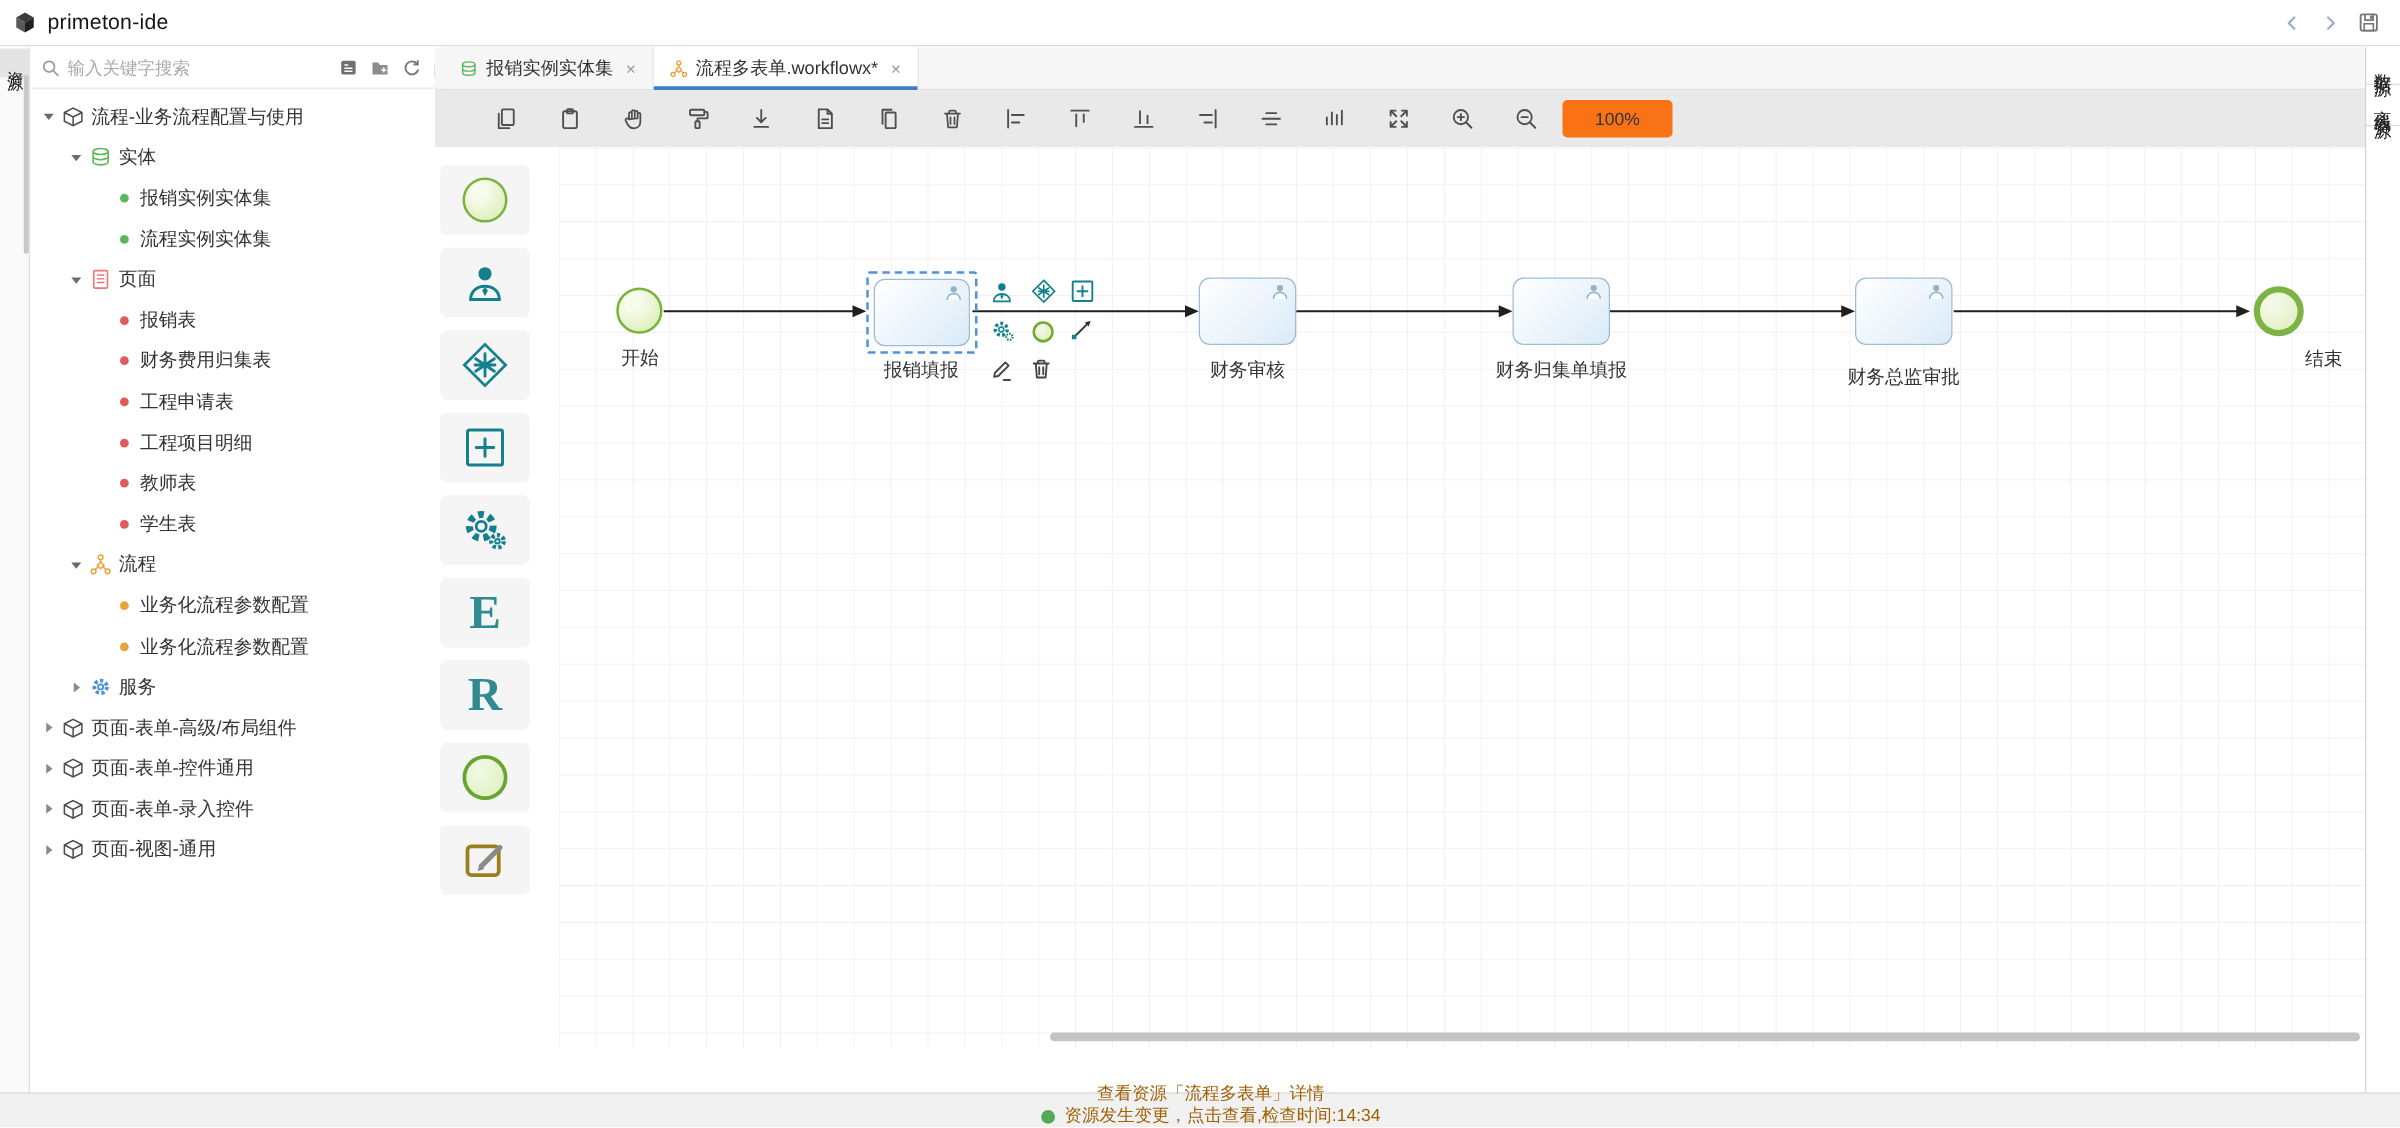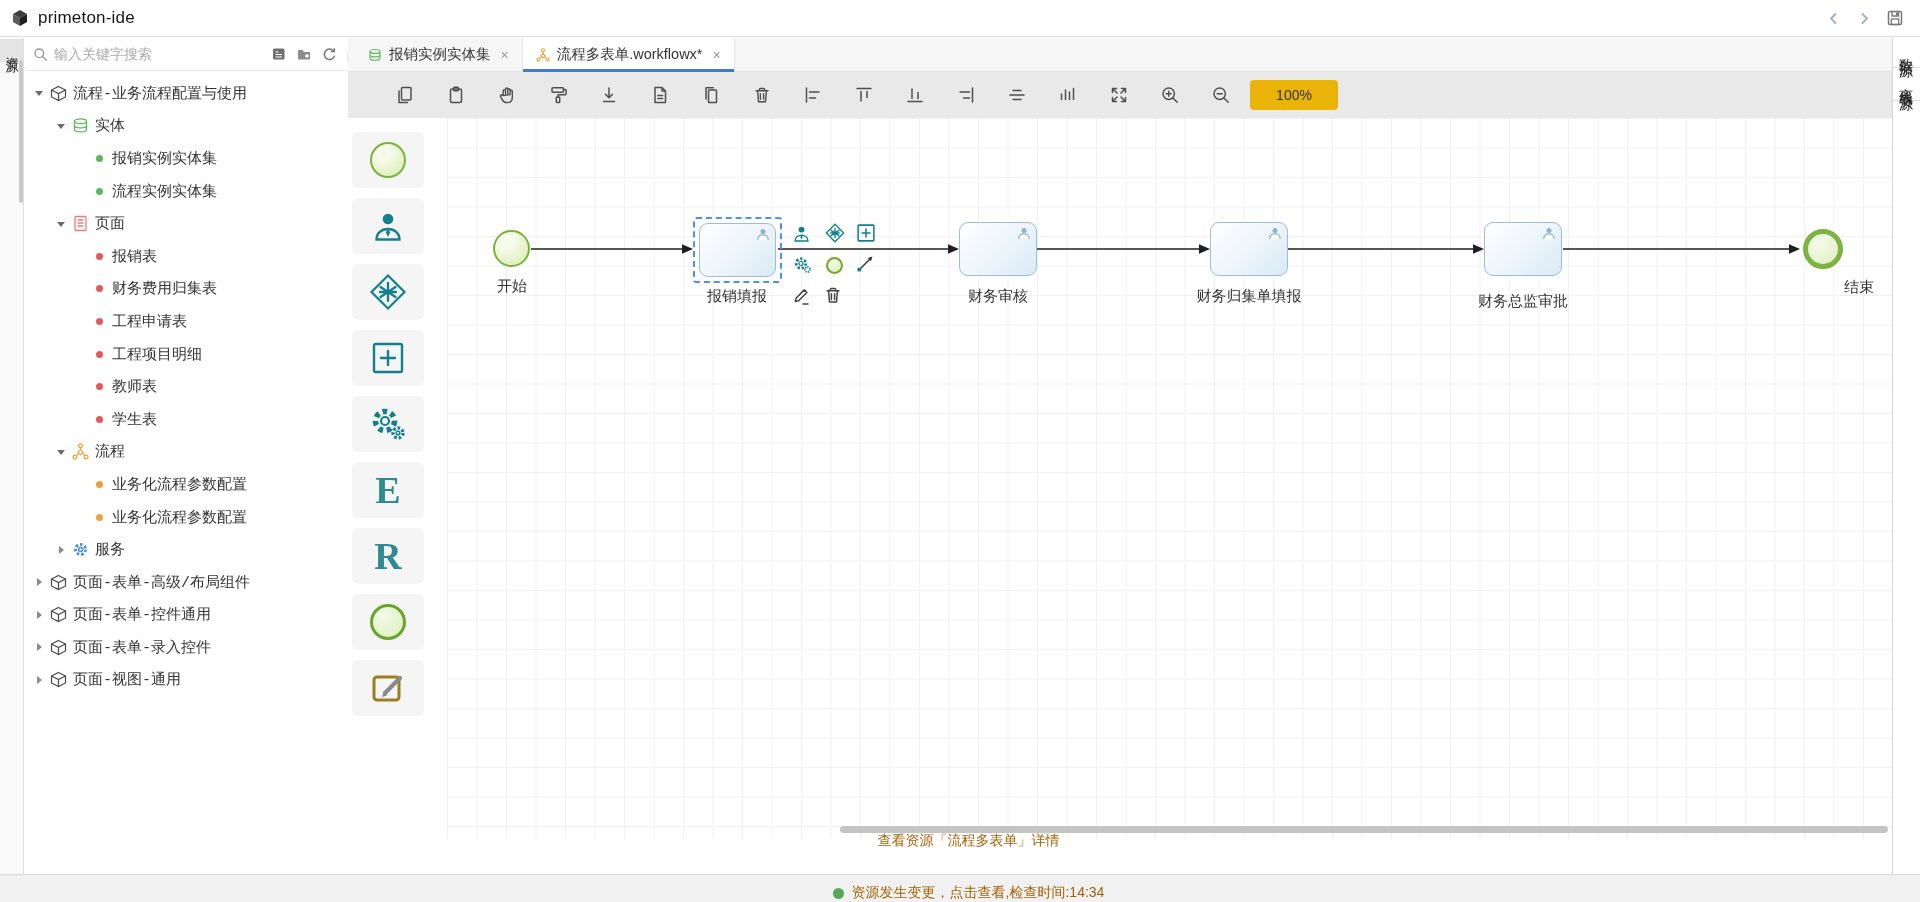--- a/index.html
+++ b/index.html
@@ -19,41 +19,41 @@
   .left-rail-tab { margin-top:1px; width:23px; padding:7px 0 8px; background:#e4e4e4; display:flex; justify-content:center; }
   .vtext { writing-mode:vertical-rl; font-size:13px; letter-spacing:4px; color:#222; }
   .rail-scrollthumb { position:absolute; left:19px; top:22px; width:4px; height:143px; background:#c9c9c9; border-radius:2px; }
 
   
   .explorer { position:absolute; left:25px; top:38px; width:347px; height:807px; background:#fff; border-right:1px solid #d4d4d4; }
   .search-row { height:33px; border-bottom:1px solid #e8e8e8; display:flex; align-items:center; padding:0 9px 0 8px; gap:6px; }
   .search-input { border:none; outline:none; flex:1; font-size:14px; font-family:"Liberation Sans",sans-serif; color:#333; background:transparent; min-width:0; }
   .search-input::placeholder { color:#ababab; }
   .search-actions { display:flex; gap:9px; align-items:center; }
-  .tree { padding-top:6px;font-family:Liberation Mono, monospace; }
+  .tree { padding-top:6px; }
   .tree-row { height:32.6px; display:flex; align-items:center; font-size:15px; color:#333; cursor:default; white-space:nowrap; }
   .tree-row .arrow { width:10px; margin-right:6px; flex:0 0 auto; }
   .tree-row .ticon { width:17px; margin-right:6px; flex:0 0 auto; }
   .tree-row.l0 { padding-left:9px; }
   .tree-row.l1 { padding-left:31px; }
   .tree-row.l2 { padding-left:71px; }
   .dot { width:7px; height:7px; border-radius:50%; margin-right:9px; flex:0 0 auto; }
   .dot.green { background:#5cb85c; } .dot.red { background:#e05c5c; } .dot.orange { background:#e8a33d; }
 
   
   .editor { position:absolute; left:348px; top:38px; width:1544px; height:807px; background:#fff; }
   .tabbar { position:absolute; left:0; top:0; width:100%; height:34px; background:#f6f6f6; border-bottom:1px solid #e3e3e3; display:flex; padding-left:7px; }
   .tab { position:relative; display:flex; align-items:center; gap:7px; padding:0 13px; font-size:14.5px; color:#333; border-right:1px solid #e3e3e3; background:#f6f6f6; }
   .tab.active { background:#fff; }
   .tab.active::after { content:""; position:absolute; left:0; right:0; bottom:-1px; height:3px; background:#3d7fc1; }
   .tab-close { color:#999; font-size:14px; line-height:1; margin-left:3px; }
 
   .toolbar { position:absolute; left:0; top:34px; width:100%; height:46px; background:#e9e9e9; display:flex; align-items:center; padding-left:47px; gap:31px; }
   .tbtn { width:20px; height:20px; flex:0 0 auto; display:flex; align-items:center; justify-content:center; }
-  .zoom-box { flex:0 0 auto; width:88px; height:30px; margin-left:-12px; background:#eab308; border-radius:4px; display:flex; align-items:center; justify-content:center; font-size:14px; color:#333; }
+  .zoom-box { flex:0 0 auto; width:88px; height:30px; margin-left:-12px; background:#f97316; border-radius:4px; display:flex; align-items:center; justify-content:center; font-size:14px; color:#333; }
 
   
   .canvas { position:absolute; left:0; top:80px; width:1544px; height:727px; background:#fff; overflow:hidden; }
   .grid { position:absolute; left:99px; top:0; right:0; bottom:6px;
           background-image:linear-gradient(#f1f1f1 1px, transparent 1px), linear-gradient(90deg, #f1f1f1 1px, transparent 1px);
           background-size:29.5px 29.5px; }
   .palette { position:absolute; left:0; top:0; width:99px; height:100%; background:#fff; }
   .pbtn { position:absolute; left:4px; width:72px; height:56px; background:#f5f5f5; border-radius:6px; display:flex; align-items:center; justify-content:center; }
   .pletter { font-family:"Liberation Serif","DejaVu Serif",serif; font-size:38px; font-weight:700; color:#2f8b8f; line-height:1; }
   .event-circle { border-radius:50%; }
@@ -73,21 +73,21 @@
 
   
   .right-rail { position:absolute; left:1892px; top:38px; width:28px; height:836px; background:#fff; border-left:1px solid #d4d4d4; }
   .rail-block { padding:9px 0 11px; border-bottom:1px solid #dcdcdc; display:flex; justify-content:center; }
   .rail-block .vtext { font-size:14px; letter-spacing:3px; }
 
   
   .bottom-bar { position:absolute; left:25px; top:845px; width:1867px; height:29px; background:#fff; border-top:1px solid #d8d8d8; display:flex; align-items:center; padding-left:16px; gap:36px; }
   .bottom-tab { display:flex; align-items:center; gap:8px; font-size:14.5px; color:#333; }
   .status-bar { position:absolute; left:0; top:874px; width:1920px; height:28px; background:#f1f1f1; border-top:1px solid #d9d9d9; display:flex; align-items:center; justify-content:flex-end; padding:0 8px 0 25px; font-size:14px; color:#a16207;flex-direction:column; }
-  .status-right { display:flex; align-items:center; gap:8px;margin-top:34px; }
+  .status-right { display:flex; align-items:center; gap:8px; }
   .status-dot { width:11px; height:11px; border-radius:50%; background:#57a957; }
 </style>
 </head>
 <body>
 
 <div id="app">
 
   <div class="titlebar">
     <span class="logo">
       <svg width="20" height="20" viewBox="0 0 20 20">

